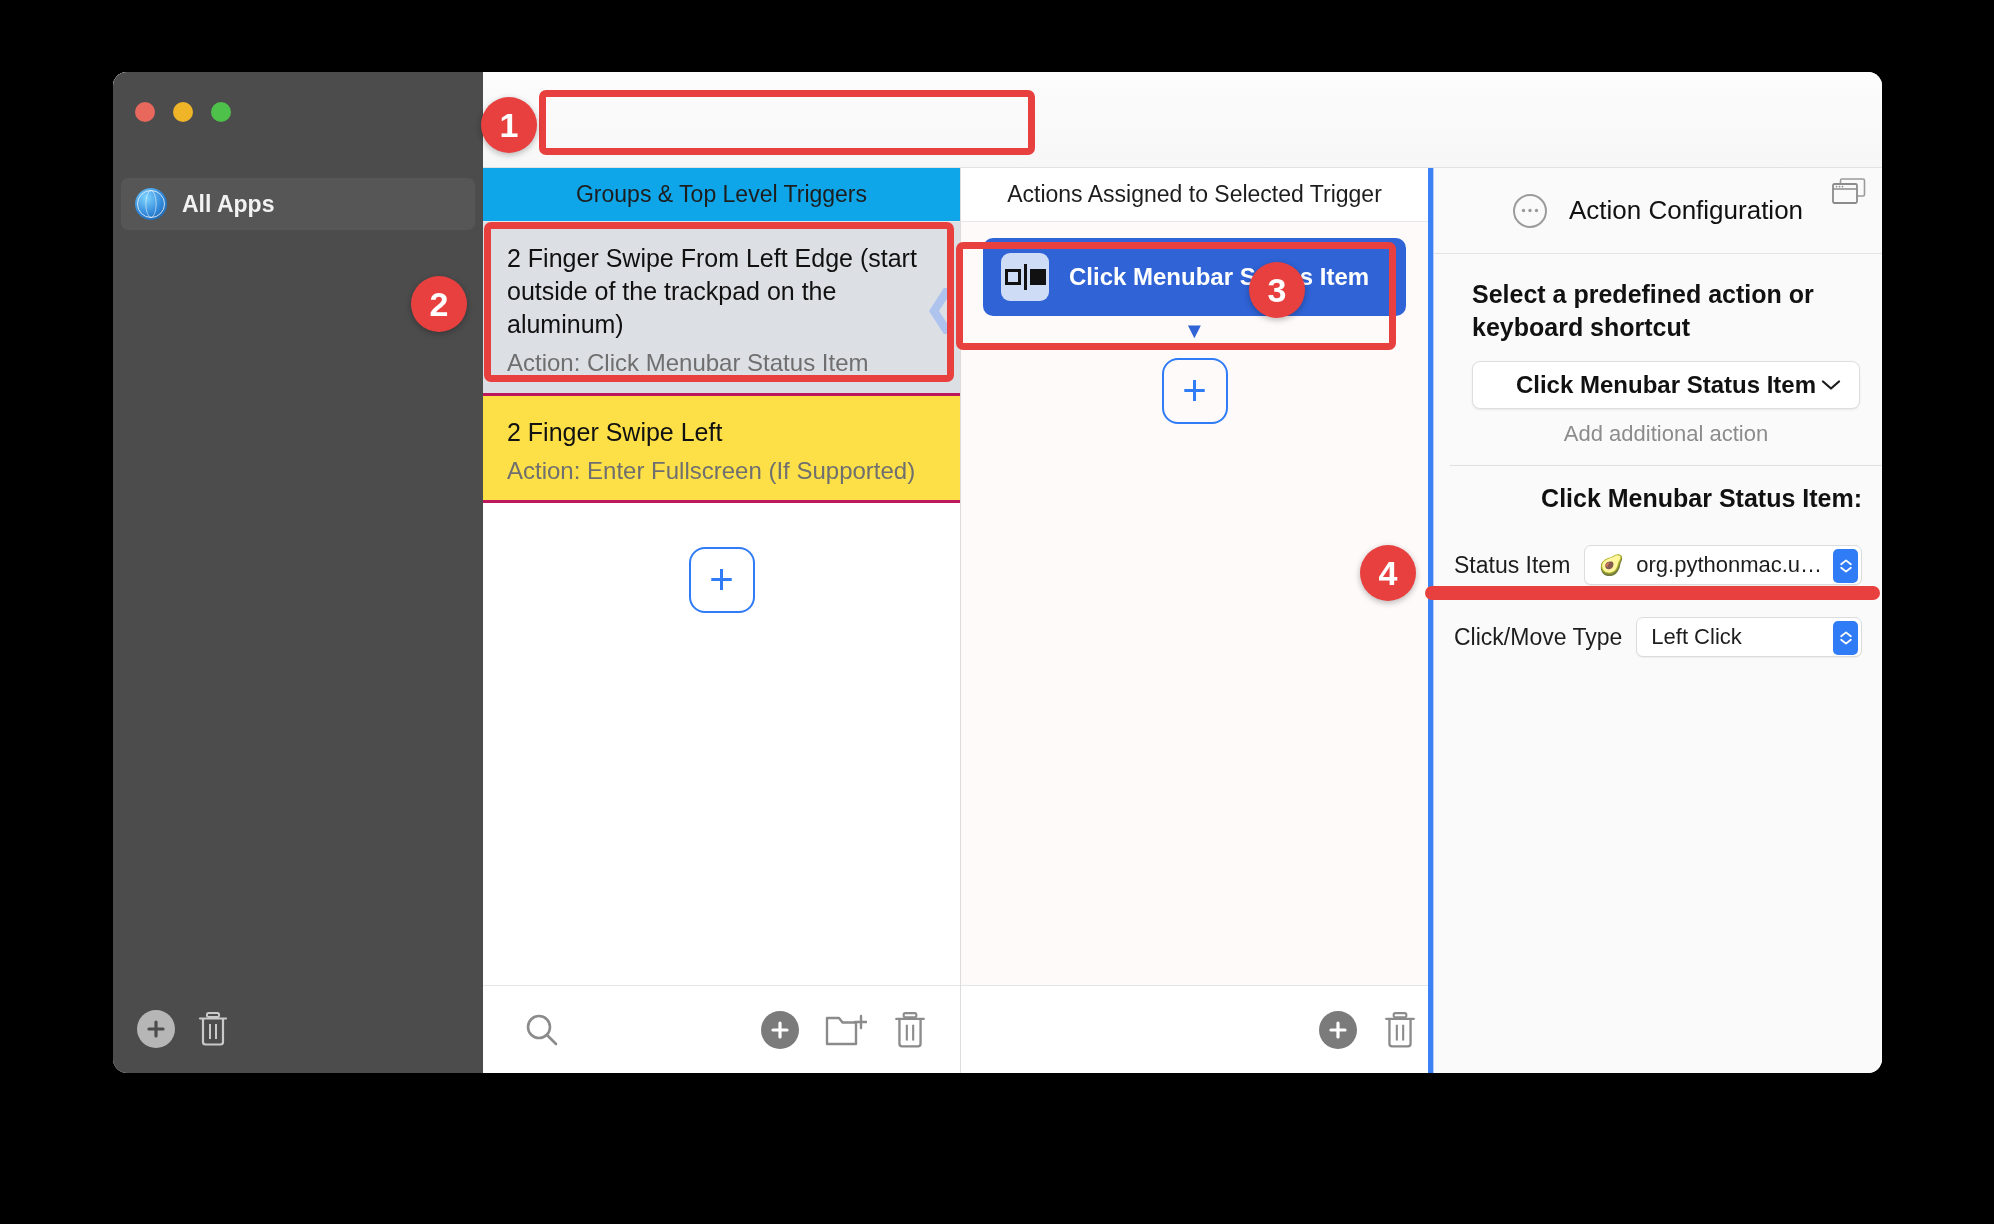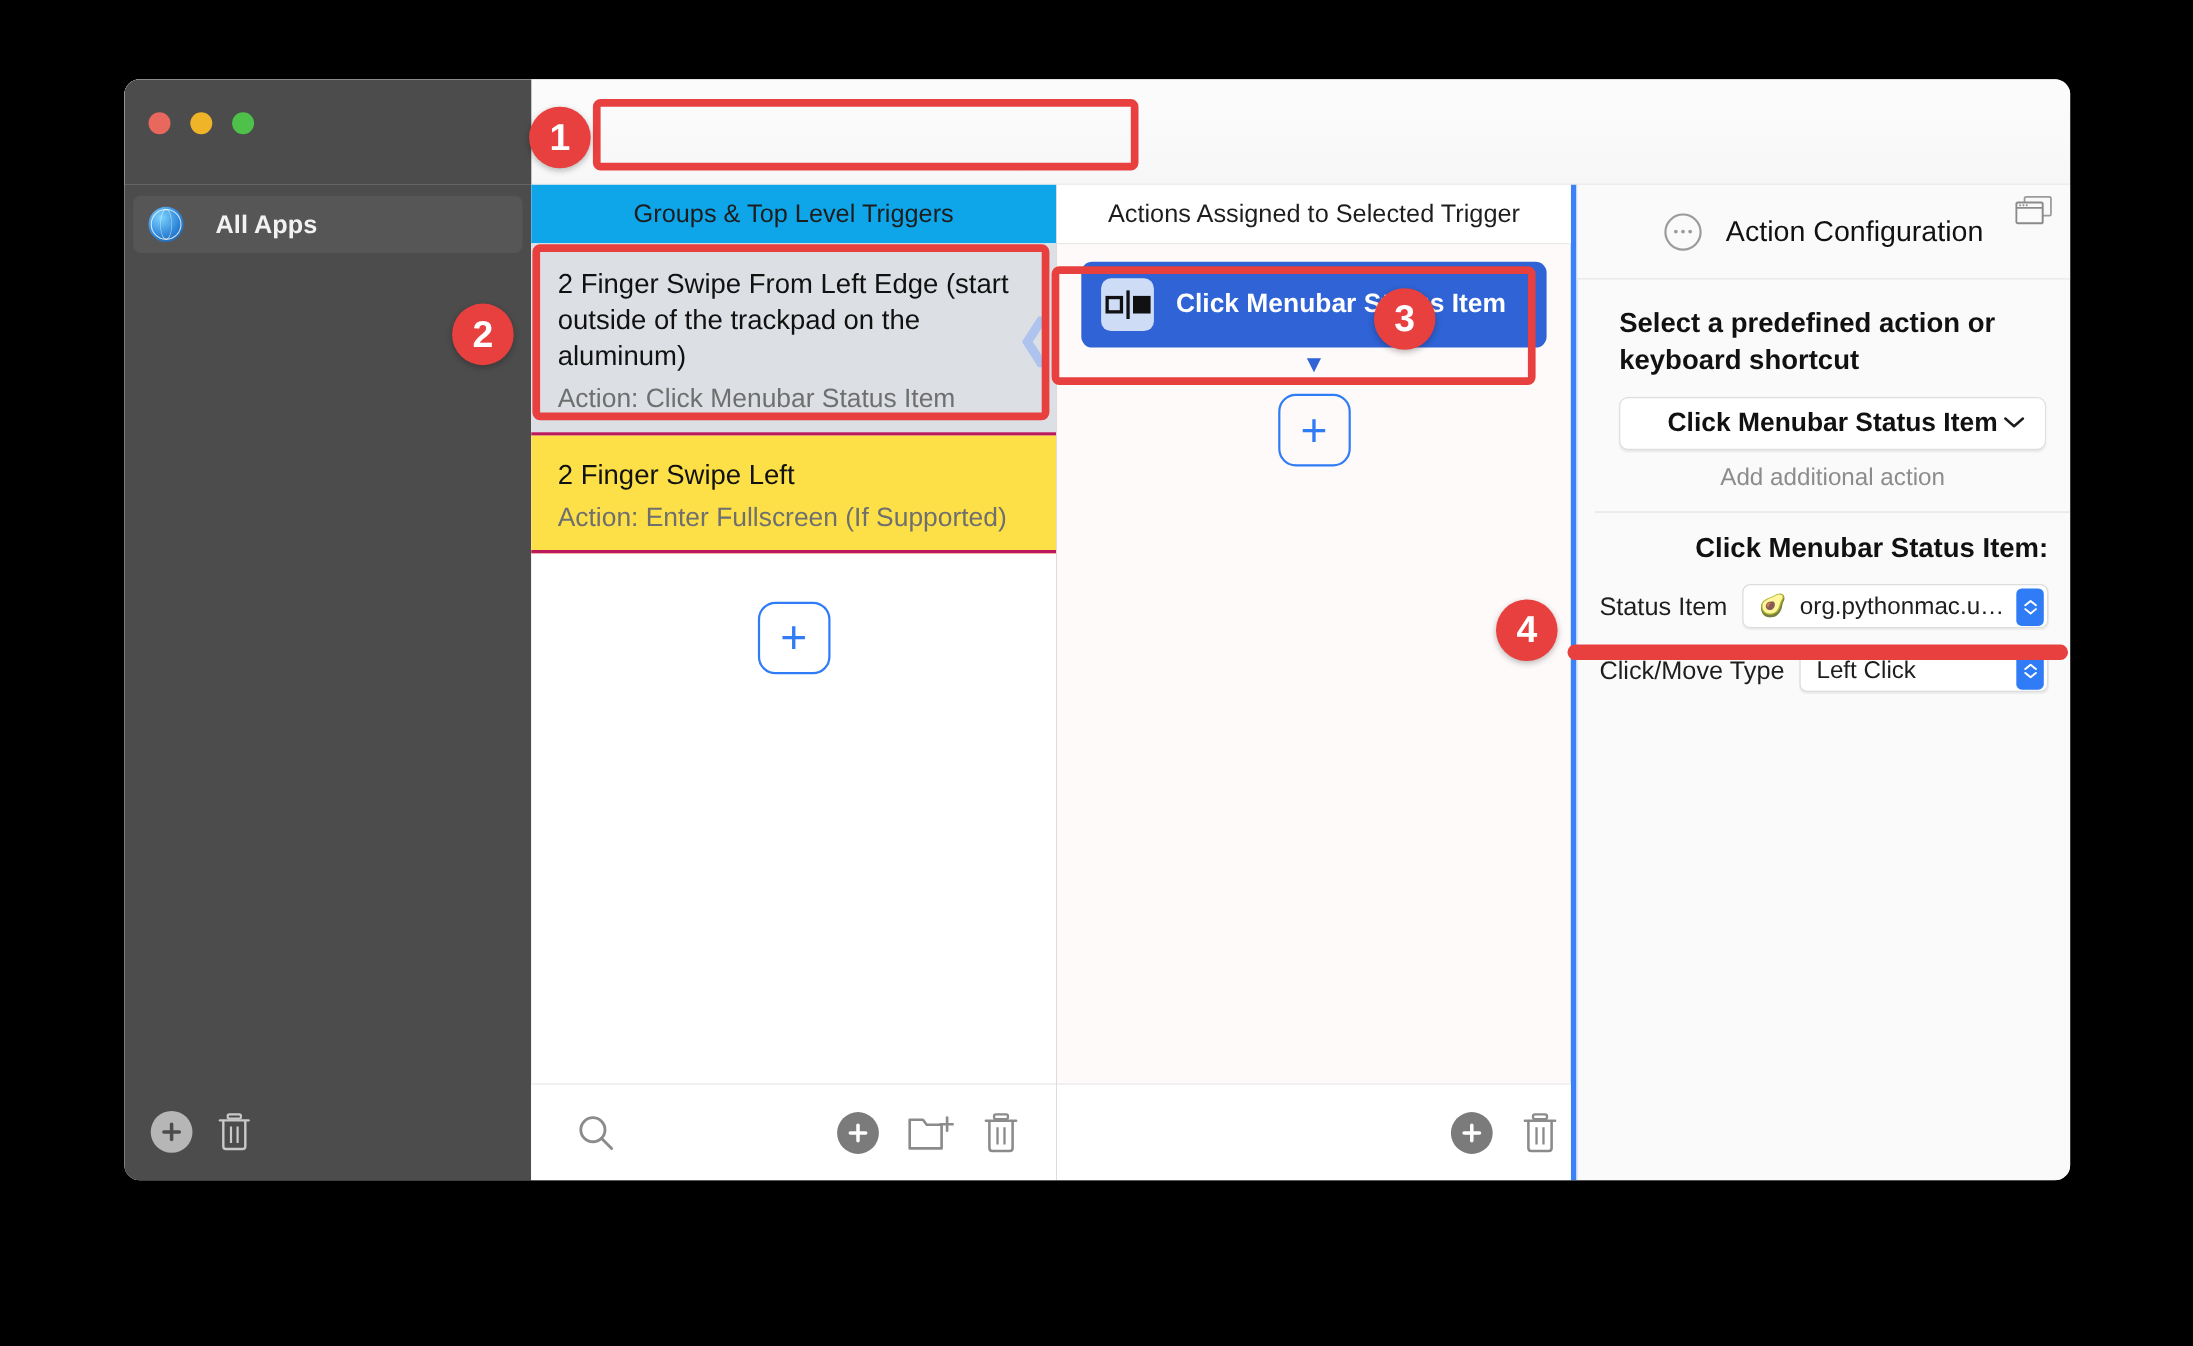--- a/index.html
+++ b/index.html
@@ -115,21 +115,21 @@
   
   .body { position: absolute; left: 0; top: 96px; width: 100%; height: 905px; }
 
   
   .sidebar {
     position: absolute; left: 0; top: 0; width: 370px; height: 905px;
     background: #4c4c4c;
   }
   .side-item {
     margin: 0 8px; height: 52px; border-radius: 7px;
-    display: flex; align-items: center; gap: 29px; padding-left: 14px;
+    display: flex; align-items: center; gap: 15px; padding-left: 14px;
     color: #f2f2f2; font-size: 23px; font-weight: 700;
   }
   .side-item.selected { background: #565656; }
   .side-icon { width: 32px; height: 32px; border-radius: 7px; flex: none; }
   .icon-allapps {
     background: radial-gradient(circle at 35% 30%, #7fd4ff 0%, #2f86d8 55%, #17528f 100%);
     border-radius: 50%;
     position: relative; overflow: hidden;
   }
   .icon-allapps::before, .icon-allapps::after {
@@ -257,21 +257,21 @@
     display: flex; align-items: center; justify-content: center;
     position: relative; font-size: 24px; font-weight: 700; color: #111;
   }
   .select-box .chev { position: absolute; right: 18px; font-size: 19px; font-weight: 400; }
   .insp-sub {
     margin-top: 12px; text-align: center; font-size: 22px; color: #8c8c8c;
   }
   .insp-section2 { padding: 18px 20px 0 20px; text-align: right; }
   .insp-h2 { font-size: 25px; font-weight: 700; color: #111; }
   .field-row {
-    display: flex; align-items: center; gap: 14px; margin-top: 18px;
+    display: flex; align-items: center; gap: 14px; margin-top: 32px;
   }
   .field-label { font-size: 23px; color: #1d1d1d; white-space: nowrap; }
   .popup-field {
     flex: 1; height: 40px; background: #fff; border: 1px solid #dcdcdc;
     border-radius: 7px; display: flex; align-items: center;
     position: relative; box-shadow: 0 1px 1px rgba(0,0,0,.06);
     font-size: 22px; color: #1d1d1d; padding-left: 14px; gap: 12px;
     overflow: hidden;
   }
   .popup-field .blue-step {

